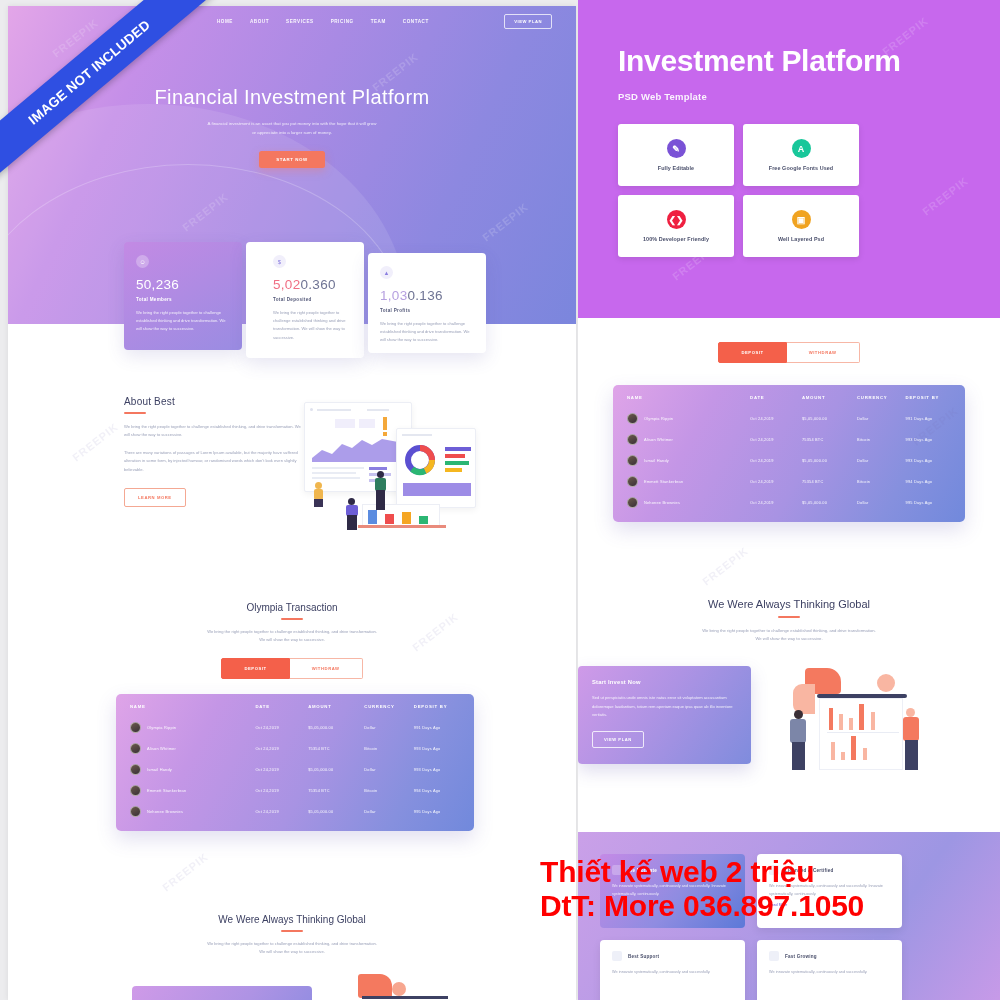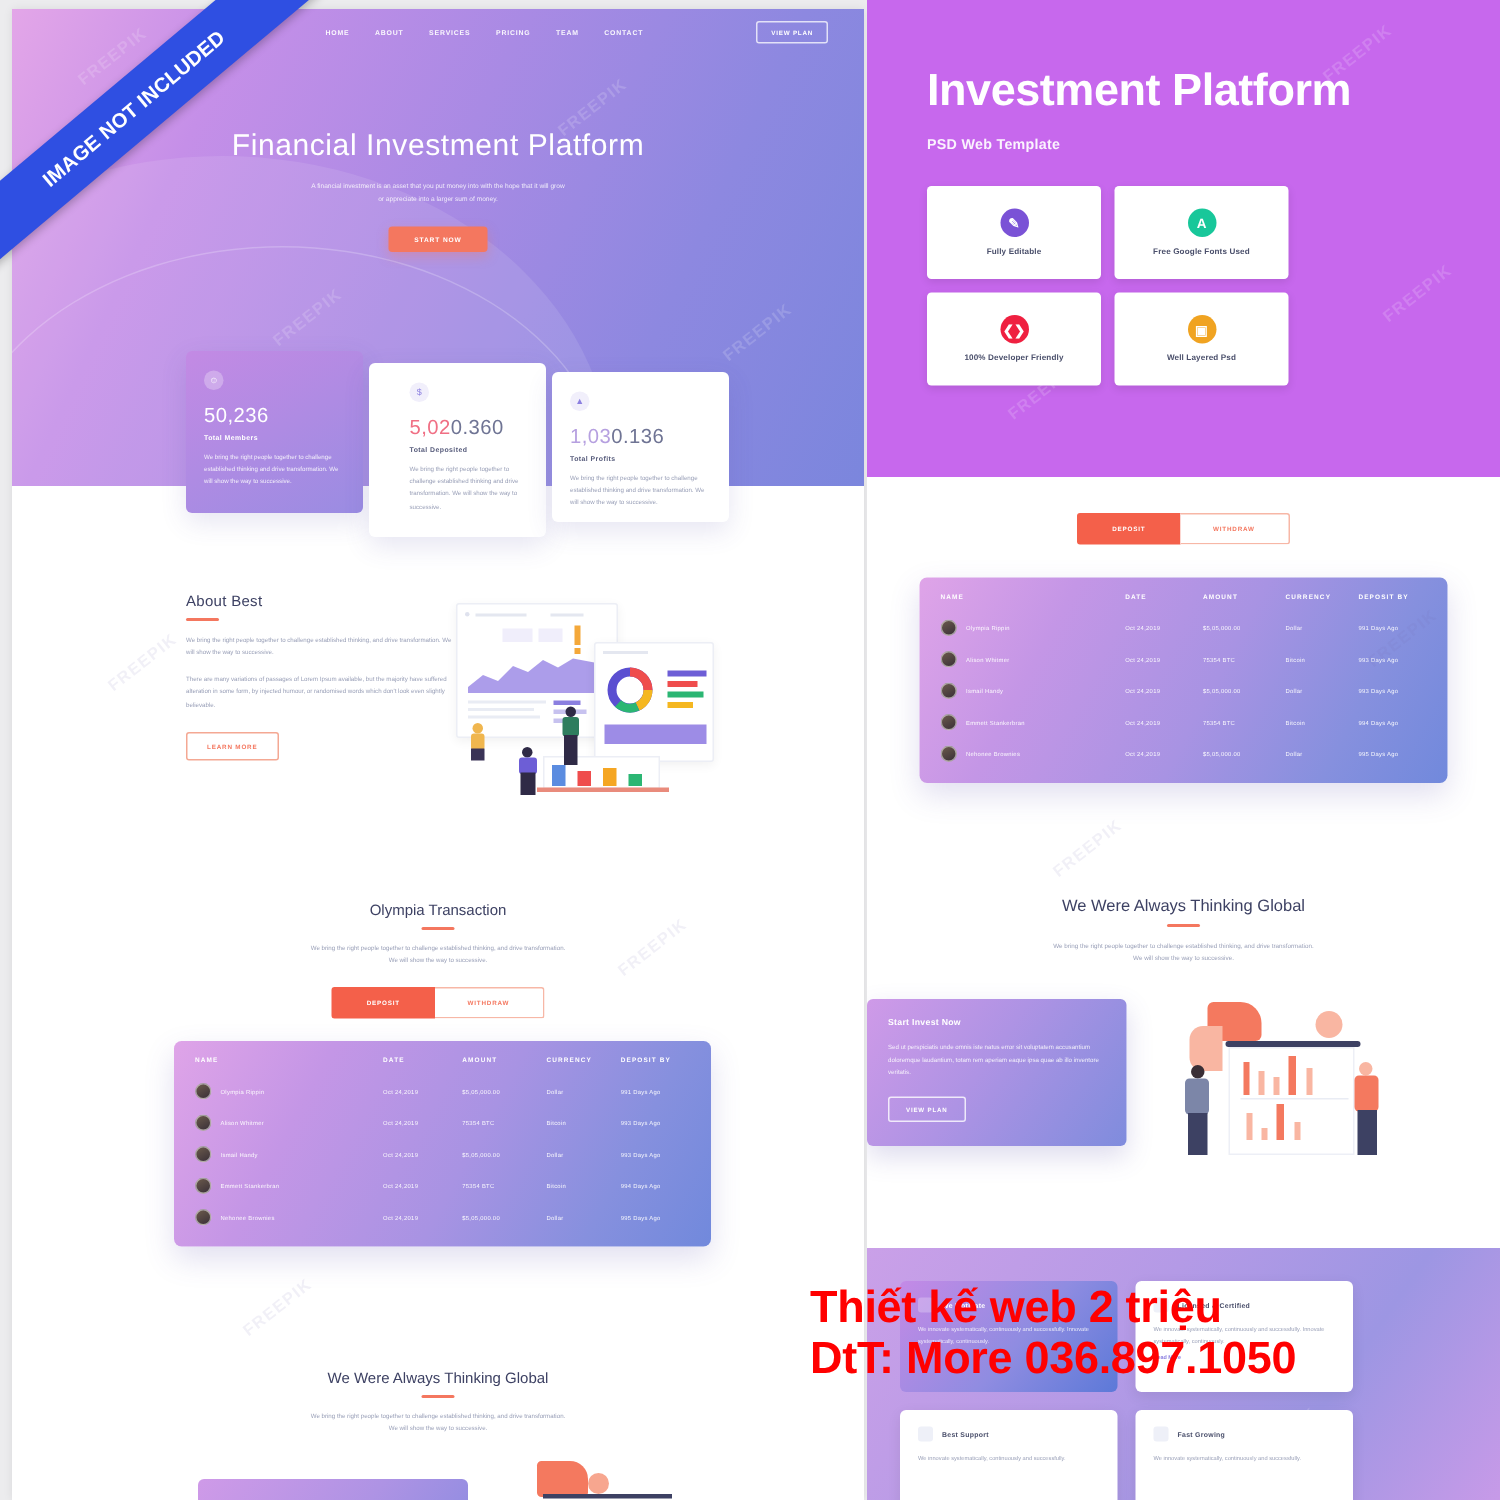--- a/index.html
+++ b/index.html
@@ -26,21 +26,21 @@
     padding:4px 9px; color:#fff; font-size:4.2px; letter-spacing:.5px; font-weight:700; }
 
   .hero-body { position:relative; z-index:3; text-align:center; margin-top:50px; }
   .hero-title { color:#fff; font-size:20px; font-weight:400; letter-spacing:.4px; }
   .hero-sub { color:rgba(255,255,255,.82); font-size:4.4px; line-height:1.95; margin-top:11px; }
   .btn-start { display:inline-block; margin-top:14px; background:#f4775f; color:#fff;
     font-size:4.4px; font-weight:700; letter-spacing:.6px; padding:6px 17px; border-radius:2.5px;
     box-shadow:0 3px 8px rgba(244,119,95,.35); }
 
   
-  .stats { position:absolute; left:116px; top:236px; display:flex; align-items:flex-start; z-index:6; }
+  .stats { position:absolute; left:116px; top:236px; display:flex; align-items:center; z-index:6; }
   .stat { width:118px; border-radius:4px; padding:13px 12px 16px; box-shadow:0 6px 18px rgba(80,70,160,.14); }
   .stat.s1 { background:linear-gradient(150deg,#c38ae4,#9a8ce2); color:#fff; height:108px; margin-top:-8px; }
   .stat.s2 { background:#fff; height:116px; margin-left:4px;padding-left:27px; }
   .stat.s3 { background:#fff; height:100px; margin-left:4px; margin-top:6px; }
   .stat-ic { width:13px; height:13px; border-radius:50%; display:flex; align-items:center;
     justify-content:center; font-size:6px; margin-bottom:9px; }
   .s1 .stat-ic { background:rgba(255,255,255,.28); color:#fff; }
   .s2 .stat-ic, .s3 .stat-ic { background:#f1effb; color:#8b7fe0; }
   .stat-num { font-size:13.5px; font-weight:400; letter-spacing:.3px; }
   .s1 .stat-num { color:#fff; }

